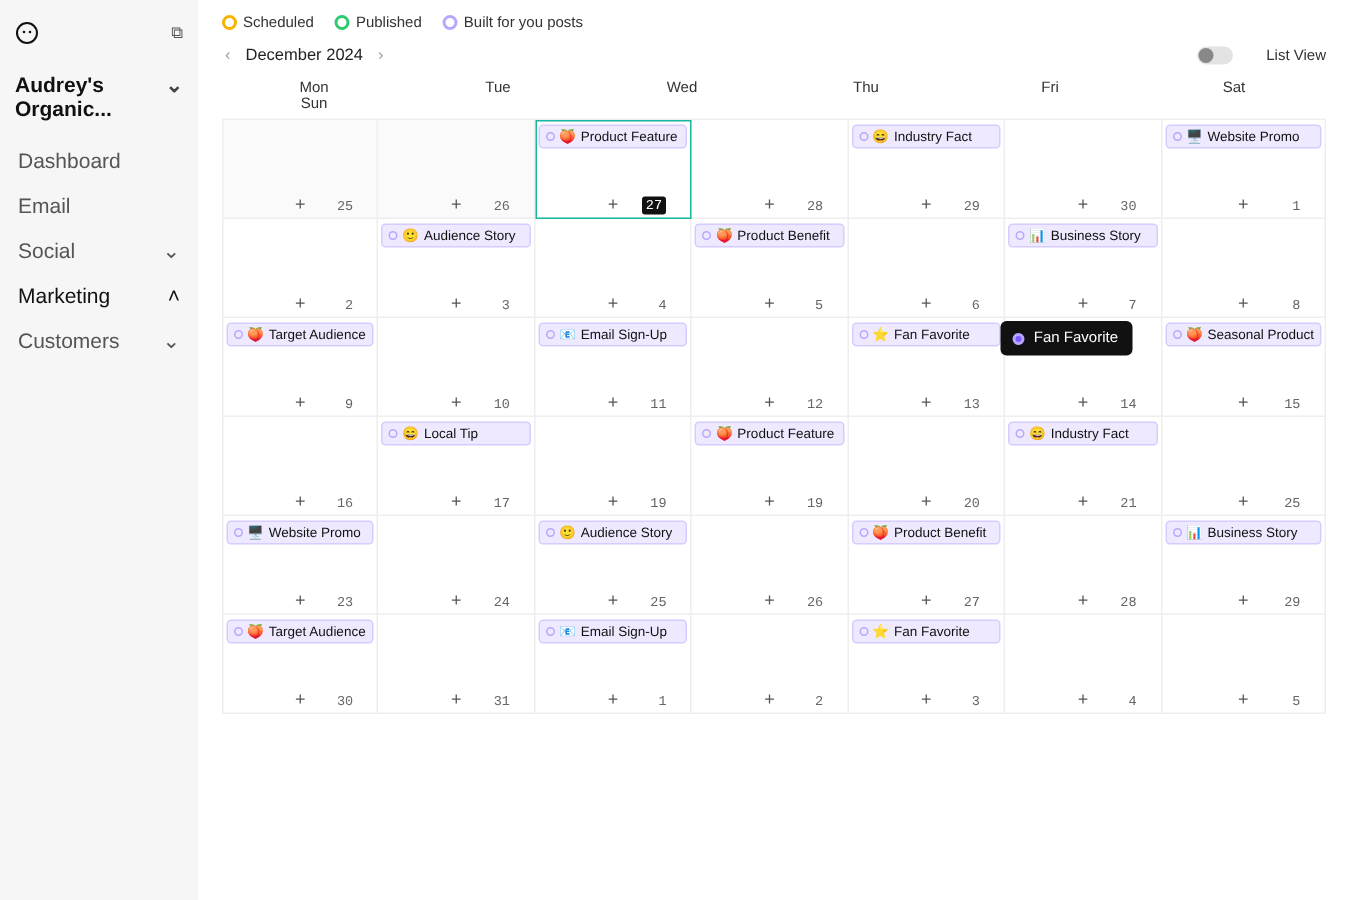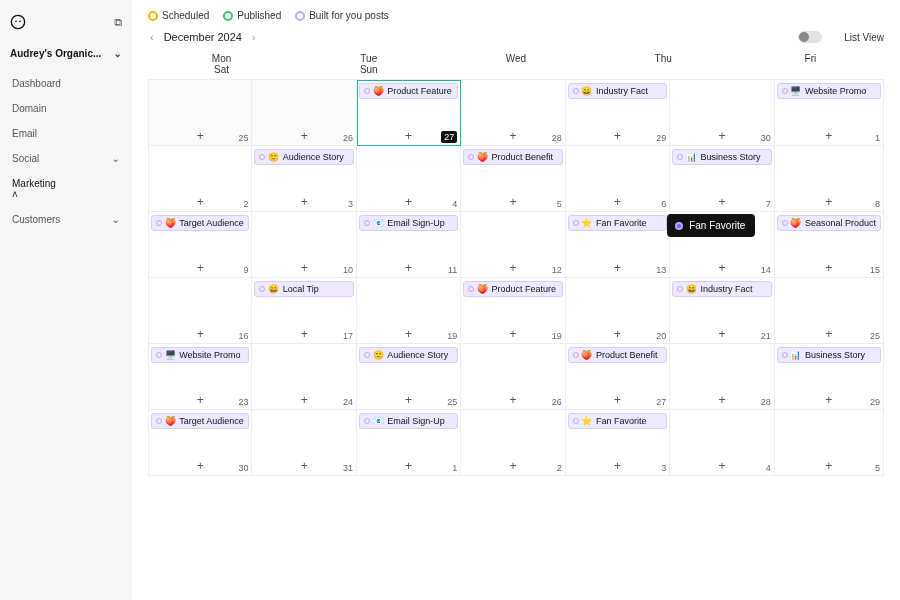--- a/index.html
+++ b/index.html
@@ -4,24 +4,24 @@
 <style>
   * { box-sizing: border-box; margin: 0; padding: 0; }
   body { font-family: -apple-system, BlinkMacSystemFont, "Segoe UI", sans-serif; font-size: 11px; color: #111; background: #fff; }
   .app { display: flex; height: 600px; width: 900px; overflow: hidden; }
 
   
   .sidebar { width: 132px; background: #f6f6f7; display: flex; flex-direction: column; padding: 14px 10px 10px 10px; }
   .sidebar-top { display:flex; justify-content:space-between; align-items:center; margin-bottom: 12px;}
   .logo { width: 16px; height: 16px; }
   .panel-icon { font-size: 11px; color: #555; }
-  .store-row { display:flex; justify-content:space-between; align-items:flex-start; font-size:10px; font-weight:600; margin: 6px 0 12px 0;}
+  .store-row { display:flex; justify-content:space-between; align-items:flex-start; font-size:14px; font-weight:600; margin: 6px 0 12px 0;}
   .store-row .chev { color:#444; }
-  .nav-item { font-size:10px; color:#555; padding: 7px 2px; display:flex; justify-content:space-between; align-items:flex-start; cursor:pointer;}
-  .nav-item.exp { color:#111;flex-direction:column; }
+  .nav-item { font-size:14px; color:#555; padding: 7px 2px; display:flex; justify-content:space-between; align-items:center; cursor:pointer;}
+  .nav-item.exp { color:#111; }
   .nav-item.active-top { color:#111; font-weight:500; }
   .sub-nav { border-left: 1px solid #ddd; margin-left:6px; padding-left:8px; }
   .sub-item { font-size:10px; color:#666; padding:5px 0; cursor:pointer;}
   .sub-item.active { color:#111; font-weight:600; }
 
   
   .main { flex:1; display:flex; flex-direction:column; padding: 10px 16px 12px 16px; overflow:hidden; }
   .legend-row { display:flex; gap:14px; align-items:center; font-size:10px; color:#333; }
   .dot { width:10px; height:10px; border-radius:50%; display:inline-block; vertical-align:middle; margin-right:4px; border:2px solid; }
   .dot.sched { border-color:#f5b400; }
@@ -30,27 +30,27 @@
 
   .control-row { display:flex; justify-content:space-between; align-items:center; margin-top:10px; }
   .month-nav { display:flex; align-items:center; gap:8px; font-size:11px; color:#222; }
   .arrow { color:#999; font-size:11px; padding:0 2px; cursor:pointer;}
   .right-controls { display:flex; align-items:center; gap:22px; }
   .toggle { width:24px; height:12px; border-radius:8px; background:#e3e3e3; position:relative; cursor:pointer;}
   .toggle::after { content:""; width:10px; height:10px; border-radius:50%; background:#888; position:absolute; left:1px; top:1px; }
   .list-view { font-size:10px; color:#333; }
 
   
-  .dow-row { display:grid; grid-template-columns: repeat(5, 1fr); text-align:center; font-size:10px; color:#333; margin-top:10px; }
+  .dow-row { display:grid; grid-template-columns: repeat(6, 1fr); text-align:center; font-size:10px; color:#333; margin-top:10px; }
   .cal { display:grid; grid-template-columns: repeat(7, 1fr); border-top:1px solid #eee; margin-top:4px; }
   .cell { border-right:1px solid #eee; border-bottom:1px solid #eee; height:66px; position:relative; padding:3px 2px 0 2px; overflow:visible;}
   .cell:nth-child(7n+1) { border-left:1px solid #eee; }
   .cell.prev { background:#fafafa; }
   .cell.today { outline: 1.5px solid #19b6a0; outline-offset:-1px; z-index:2;}
-  .datebox { position:absolute; bottom:2px; right:3px; font-size:9px; color:#666; }
+  .datebox { position:absolute; bottom:2px; right:16px; font-size:9px; color:#666;font-family:Liberation Mono, monospace; }
   .datebox.today-num { background:#111; color:#fff; padding:1px 3px; border-radius:2px; }
 
   .event { background:#eee9ff; border:1px solid #d6ccff; border-radius:3px; font-size:9px; padding:2px 4px; display:flex; align-items:center; gap:3px; cursor:pointer; white-space:nowrap; overflow:hidden;}
   .event .st { width:6px; height:6px; border-radius:50%; flex:0 0 6px; border:1.5px solid #b9a7ff;}
   .event .em { font-size:9px; }
   .add { position:absolute; bottom:2px; left:50%; transform:translateX(-50%); color:#555; font-size:12px; cursor:pointer;}
 
   .tooltip { position:absolute; left:98%; top:2px; background:#111; color:#fff; padding:6px 10px 6px 8px; border-radius:4px; font-size:10px; display:flex; align-items:center; gap:6px; white-space:nowrap; z-index:10;}
   .tooltip::before { content:""; position:absolute; left:-5px; top:50%; transform:translateY(-50%); border:5px solid transparent; border-right-color:#111; }
   .tooltip .tst { width:8px; height:8px; border-radius:50%; border:2px solid #b9a7ff; background:#7a5cff; }
@@ -71,23 +71,20 @@
     </div>
     <div class="store-row">
       <span>Audrey's Organic...</span>
       <span class="chev">⌄</span>
     </div>
     <div id="nav">
         <div class="nav-item">
           <span>Dashboard</span>
         </div>
         <div class="nav-item">
-          <span>Domain</span>
-        </div>
-        <div class="nav-item">
           <span>Email</span>
         </div>
         <div class="nav-item">
           <span>Social</span>
           <span>⌄</span>
         </div>
         <div class="nav-item exp active-top">
           <span>Marketing</span>
           <span>˄</span>
         </div>

